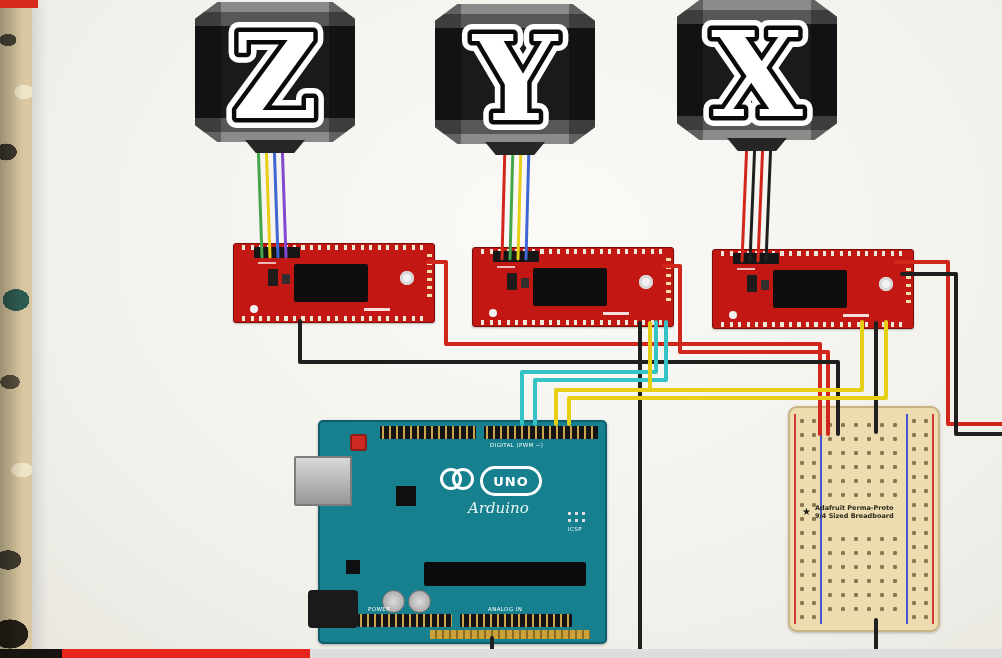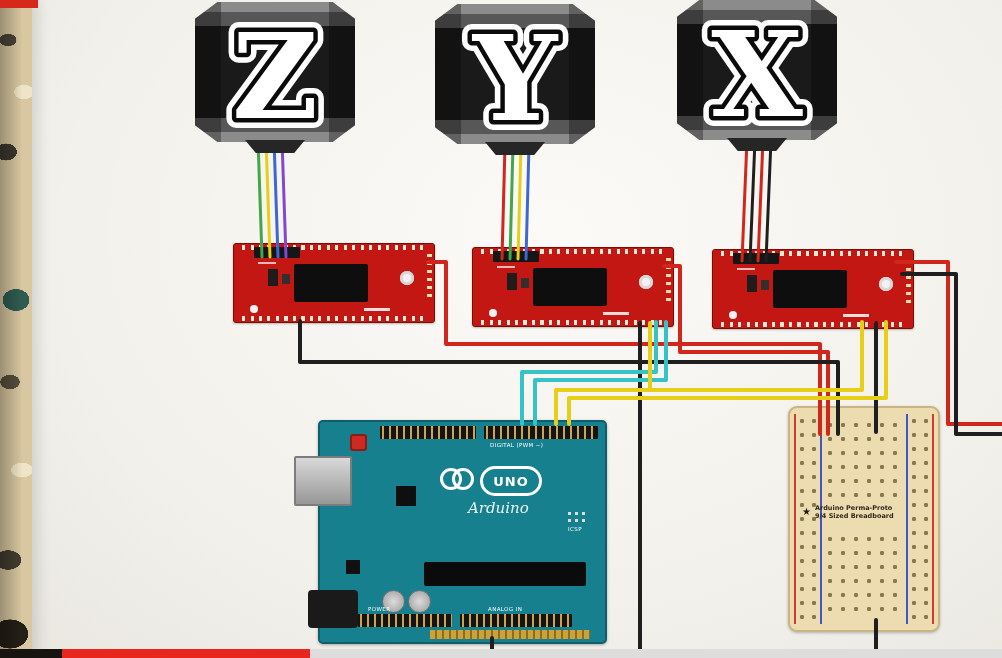--- a/index.html
+++ b/index.html
@@ -252,21 +252,21 @@
   </div>
 
   <div class="breadboard">
     <div class="bb-rail bb-rail-l"></div>
     <div class="bb-rail bb-rail-r"></div>
     <div class="bb-holes bb-holes-top"></div>
     <div class="bb-holes bb-holes-bot"></div>
     <div class="bb-brand">
       <span class="bb-star">★</span>
       <span class="bb-title">
-        <span>Arduino Perma-Proto</span><br>
+        <span>Adafruit Perma-Proto</span><br>
         <span>9/4 Sized Breadboard</span>
       </span>
     </div>
   </div>
 
   <div class="pb-dark"></div>
   <div class="pb-track"></div>
   <div class="pb-fill"></div>
 
 </div>

